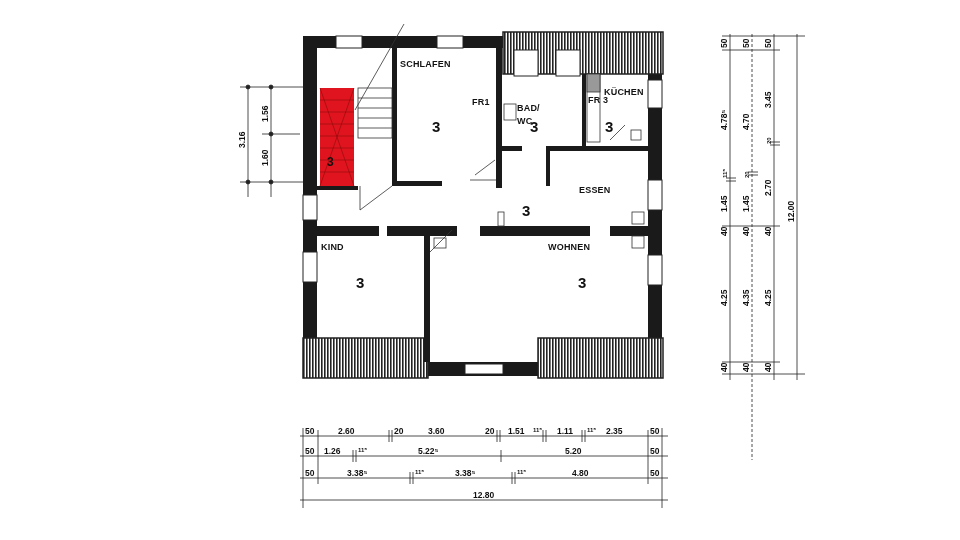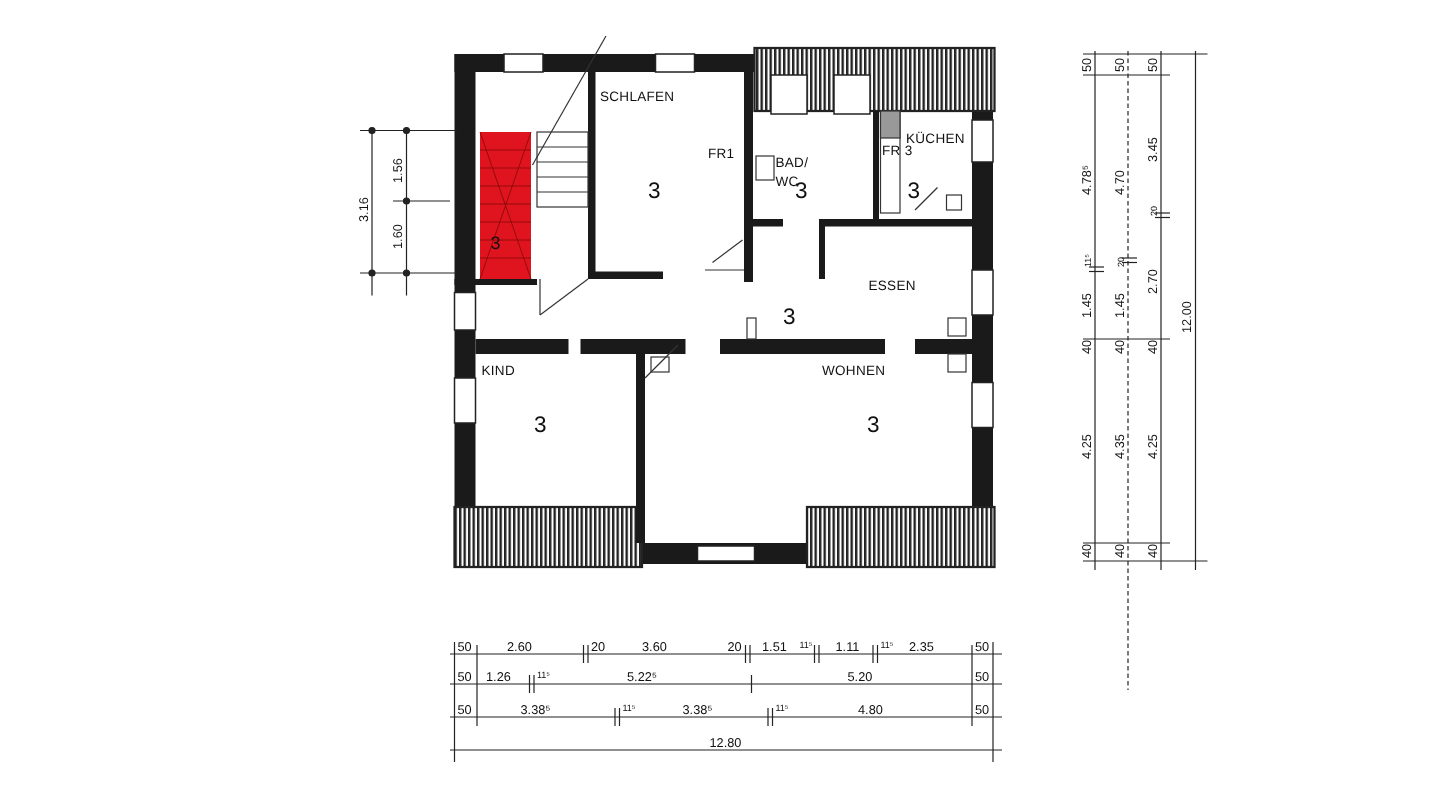--- a/index.html
+++ b/index.html
@@ -1,17 +1,17 @@
 <!DOCTYPE html>
 <html><head>
 <meta charset="utf-8">
 <style>
   html, body { margin:0; padding:0; background:#ffffff; }
   body { width:960px; height:540px; position:relative; overflow:hidden; font-family:"DejaVu Sans", sans-serif; }
-  .canvas { position:absolute; left:0; top:0; width:960px; height:540px; }
+  .canvas { position:absolute; left:0; top:0; width:960px; height:540px;font-weight:bold; }
   svg text { font-family:"Liberation Sans", sans-serif; fill:#111; }
   .room-label { font-size:9px; letter-spacing:0.2px; }
   .room-num { font-size:15px; }
   .dim { font-size:8.5px; }
   .dim-sm { font-size:6px; }
 </style>
 </head>
 <body>
 
 <div class="canvas">

